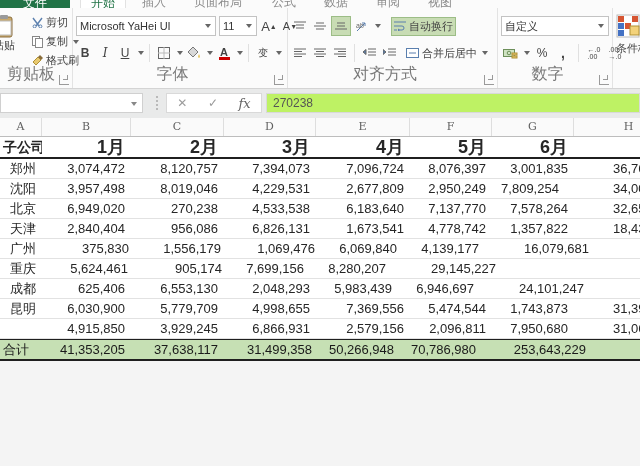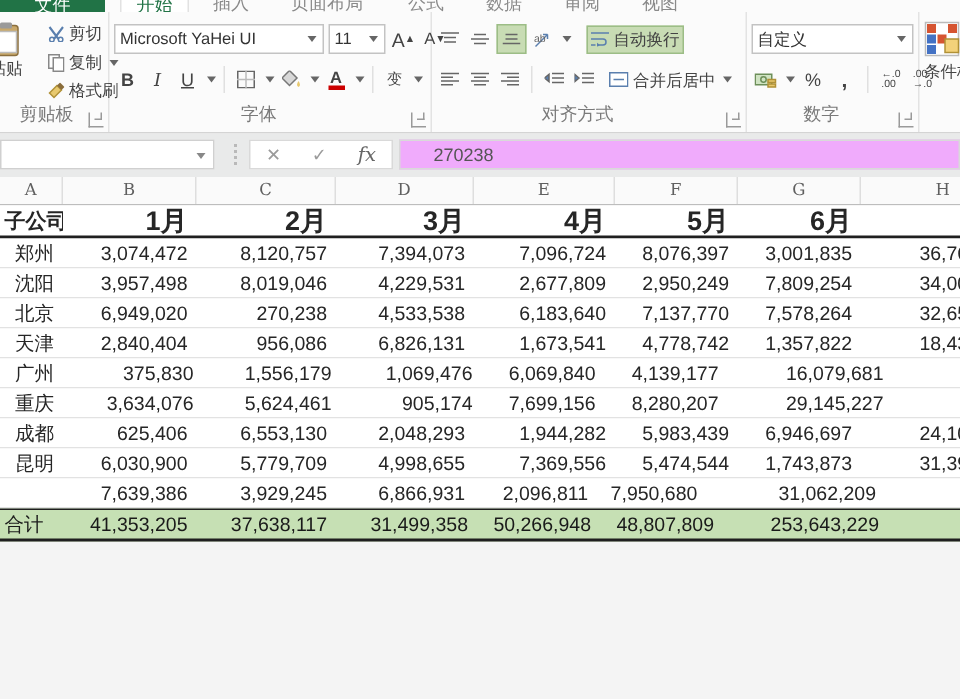--- a/index.html
+++ b/index.html
@@ -9,21 +9,21 @@
   
   .tabstrip{position:absolute;left:0;top:0;width:640px;height:8px;background:#fbfbfb;overflow:hidden;}
   .filetab{position:absolute;left:0;top:-16px;width:70px;height:24px;background:#217346;color:#fff;
            font-size:12px;text-align:center;line-height:38px;}
   .rtab{position:absolute;top:-16px;height:24px;padding:0 10px;font-size:12px;color:#8a8a8a;line-height:36px;}
   .rtab.active{background:#fff;border:1px solid #e2e2e2;border-bottom:none;color:#217346;}
 
   
   .ribbon{position:absolute;left:0;top:8px;width:640px;height:80px;background:#fbfbfb;border-bottom:1px solid #d4d4d4;}
   .group{position:absolute;top:0;height:80px;border-right:1px solid #e3e3e3;}
-  .glabel{position:absolute;bottom:3px;left:0;right:14px;text-align:center;font-size:12px;color:#7a7a7a;white-space:nowrap;}
+  .glabel{position:absolute;bottom:3px;left:0;right:14px;text-align:center;font-size:16px;color:#7a7a7a;white-space:nowrap;}
   .launcher{position:absolute;bottom:3px;right:3px;width:9px;height:9px;border-left:1px solid #9a9a9a;border-bottom:1px solid #9a9a9a;}
   .launcher:after{content:"";position:absolute;right:1px;top:0px;width:4px;height:4px;border-right:1px solid #9a9a9a;border-bottom:1px solid #9a9a9a;}
   .sbtn{display:inline-flex;align-items:center;gap:3px;font-size:11px;color:#444;padding:1px 2px;white-space:nowrap;}
   .dd{display:inline-block;width:0;height:0;border-left:3px solid transparent;border-right:3px solid transparent;border-top:4px solid #666;margin-left:2px;}
   .combo{background:#fff;border:1px solid #c3c3c3;height:18px;display:flex;align-items:center;font-size:11px;color:#333;padding:0 3px;position:relative;}
   .combo .dd{position:absolute;right:4px;}
   .iconbtn{display:inline-flex;align-items:center;justify-content:center;min-width:18px;height:18px;font-size:12px;color:#444;}
   .hl{background:#c8dcb4;border:1px solid #9cbd86;}
   .vsep{display:inline-block;width:1px;height:18px;background:#e0e0e0;margin:0 3px;vertical-align:middle;}
   .row1{position:absolute;left:4px;top:8px;display:flex;align-items:center;gap:3px;}
@@ -34,22 +34,22 @@
   .clipicons{position:absolute;left:30px;top:6px;display:flex;flex-direction:column;gap:2px;}
 
   
   .fbar{position:absolute;left:0;top:89px;width:640px;height:29px;background:#e9eaea;}
   .namebox{position:absolute;left:0;top:4px;width:143px;height:20px;background:#fff;border:1px solid #d0d0d0;box-sizing:border-box;}
   .namebox .dd{position:absolute;right:5px;top:8px;border-top-color:#888;}
   .fsep{position:absolute;left:156px;top:7px;height:14px;border-left:2px dotted #b9b9b9;}
   .fbtns{position:absolute;left:166px;top:4px;width:96px;height:20px;background:#fff;border:1px solid #d9d9d9;box-sizing:border-box;
          display:flex;align-items:center;justify-content:space-around;color:#9b9b9b;font-size:12px;}
   .fx{font-family:"DejaVu Serif",serif;font-style:italic;color:#666;font-size:13px;}
-  .finput{position:absolute;left:266px;top:4px;right:0;height:20px;background:#f0abfc;border:1px solid #d9d9d9;box-sizing:border-box;
-          font-size:12px;color:#555;line-height:18px;padding-left:22px;}
+  .finput{position:absolute;left:266px;top:4px;right:0;height:20px;background:#bef264;border:1px solid #d9d9d9;box-sizing:border-box;
+          font-size:12px;color:#555;line-height:18px;padding-left:6px;}
 
   
   .sheet{position:absolute;left:0;top:118px;width:684px;height:348px;background:#f4f4f4;}
   .colhead{display:flex;height:18px;background:#fafafa;border-bottom:1px solid #bdbdbd;}
   .colhead .ch{box-sizing:border-box;border-right:1px solid #dedede;text-align:center;
                font-family:"DejaVu Serif",serif;font-size:11px;color:#5f5f5f;line-height:18px;}
   .tbl{background:#fff;width:684px;}
   .trow{display:flex;height:19px;background:#fff;border-bottom:1px solid #e2e2e2;}
   .trow.hdr{height:20px;border-bottom:2px solid #1f1f1f;}
   .trow.total{background:#c6e0b4;border-top:1px solid #1f1f1f;border-bottom:2px solid #1f1f1f;}
@@ -333,21 +333,21 @@
           <div class="tc num" style="width: 82px;">3,001,835</div>
           <div class="tc num" style="width: 110px;">36,764,258</div>
         </div>
         <div class="trow">
           <div class="tc first" style="width: 42px;">沈阳</div>
           <div class="tc num" style="width: 89px;">3,957,498</div>
           <div class="tc num" style="width: 93px;">8,019,046</div>
           <div class="tc num" style="width: 92px;">4,229,531</div>
           <div class="tc num" style="width: 94px;">2,677,809</div>
           <div class="tc num" style="width: 82px;">2,950,249</div>
-          <div class="tc num" style="width: 82px;">7,809,254</div>
+          <div class="tc num" style="width: 82px; text-align: center;">7,809,254</div>
           <div class="tc num" style="width: 110px;">34,008,174</div>
         </div>
         <div class="trow">
           <div class="tc first" style="width: 42px;">北京</div>
           <div class="tc num" style="width: 89px;">6,949,020</div>
           <div class="tc num" style="width: 93px;">270,238</div>
           <div class="tc num" style="width: 92px;">4,533,538</div>
           <div class="tc num" style="width: 94px;">6,183,640</div>
           <div class="tc num" style="width: 82px;">7,137,770</div>
           <div class="tc num" style="width: 82px;">7,578,264</div>
@@ -367,61 +367,60 @@
           <div class="tc first" style="width: 42px;">广州</div>
           <div class="tc num" style="width: 93px;">375,830</div>
           <div class="tc num" style="width: 92px;">1,556,179</div>
           <div class="tc num" style="width: 94px;">1,069,476</div>
           <div class="tc num" style="width: 82px;">6,069,840</div>
           <div class="tc num" style="width: 82px;">4,139,177</div>
           <div class="tc num" style="width: 110px;">16,079,681</div>
         </div>
         <div class="trow">
           <div class="tc first" style="width: 42px;">重庆</div>
-          <div class="tc num" style="width: 93px;">3,634,076</div>
           <div class="tc num" style="width: 92px;">5,624,461</div>
           <div class="tc num" style="width: 94px;">905,174</div>
           <div class="tc num" style="width: 82px;">7,699,156</div>
           <div class="tc num" style="width: 82px;">8,280,207</div>
           <div class="tc num" style="width: 110px;">29,145,227</div>
         </div>
         <div class="trow">
           <div class="tc first" style="width: 42px;">成都</div>
           <div class="tc num" style="width: 89px;">625,406</div>
           <div class="tc num" style="width: 93px;">6,553,130</div>
           <div class="tc num" style="width: 92px;">2,048,293</div>
-          <div class="tc num" style="width: 94px;">1,944,282</div>
           <div class="tc num" style="width: 82px;">5,983,439</div>
           <div class="tc num" style="width: 82px;">6,946,697</div>
           <div class="tc num" style="width: 110px;">24,101,247</div>
         </div>
         <div class="trow">
           <div class="tc first" style="width: 42px;">昆明</div>
           <div class="tc num" style="width: 89px;">6,030,900</div>
           <div class="tc num" style="width: 93px;">5,779,709</div>
           <div class="tc num" style="width: 92px;">4,998,655</div>
           <div class="tc num" style="width: 94px;">7,369,556</div>
           <div class="tc num" style="width: 82px;">5,474,544</div>
           <div class="tc num" style="width: 82px; text-align: right;">1,743,873</div>
           <div class="tc num" style="width: 110px;">31,397,237</div>
         </div>
         <div class="trow">
           <div class="tc first" style="width: 42px; margin-top: 48px;">合肥</div>
-          <div class="tc num" style="width: 89px;">7,639,386</div>
+          <div class="tc num" style="width: 89px;">4,915,850</div>
           <div class="tc num" style="width: 93px;">3,929,245</div>
           <div class="tc num" style="width: 92px;">6,866,931</div>
+          <div class="tc num" style="width: 94px;">2,579,156</div>
           <div class="tc num" style="width: 82px;">2,096,811</div>
-          <div class="tc num" style="width: 82px; text-align: center;">7,950,680</div>
+          <div class="tc num" style="width: 82px;">7,950,680</div>
           <div class="tc num" style="width: 110px;">31,062,209</div>
         </div>
         <div class="trow total">
           <div class="tc first" style="width: 42px;">合计</div>
           <div class="tc num" style="width: 89px;">41,353,205</div>
           <div class="tc num" style="width: 93px;">37,638,117</div>
           <div class="tc num" style="width: 94px;">31,499,358</div>
           <div class="tc num" style="width: 82px;">50,266,948</div>
-          <div class="tc num" style="width: 82px;">48,807,809</div>
+          <div class="tc num" style="width: 82px;">70,786,980</div>
           <div class="tc num" style="width: 110px;">253,643,229</div>
         </div>
       </div>
   </div>
 
 </div>
 
 </body></html>

